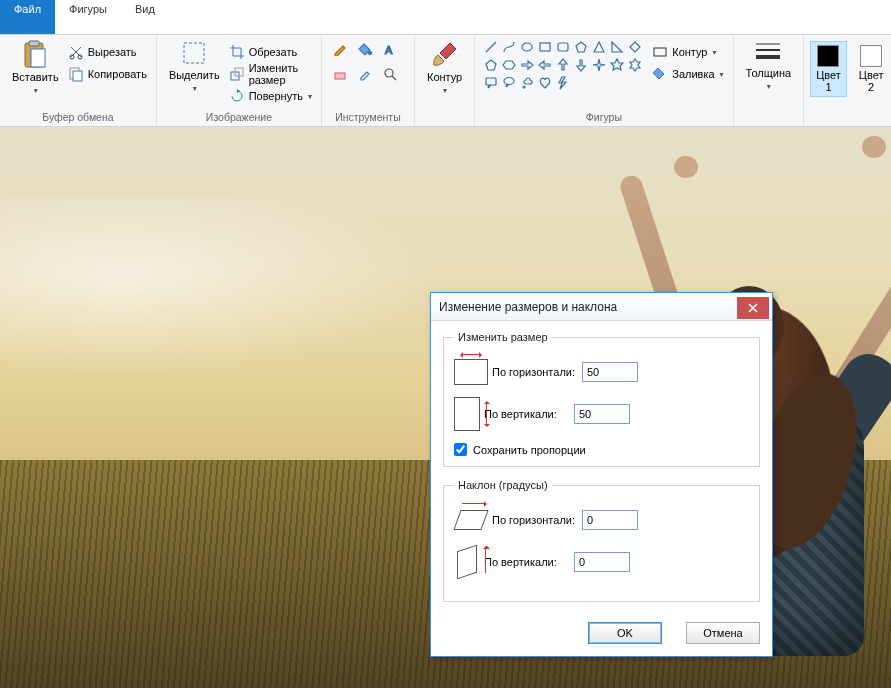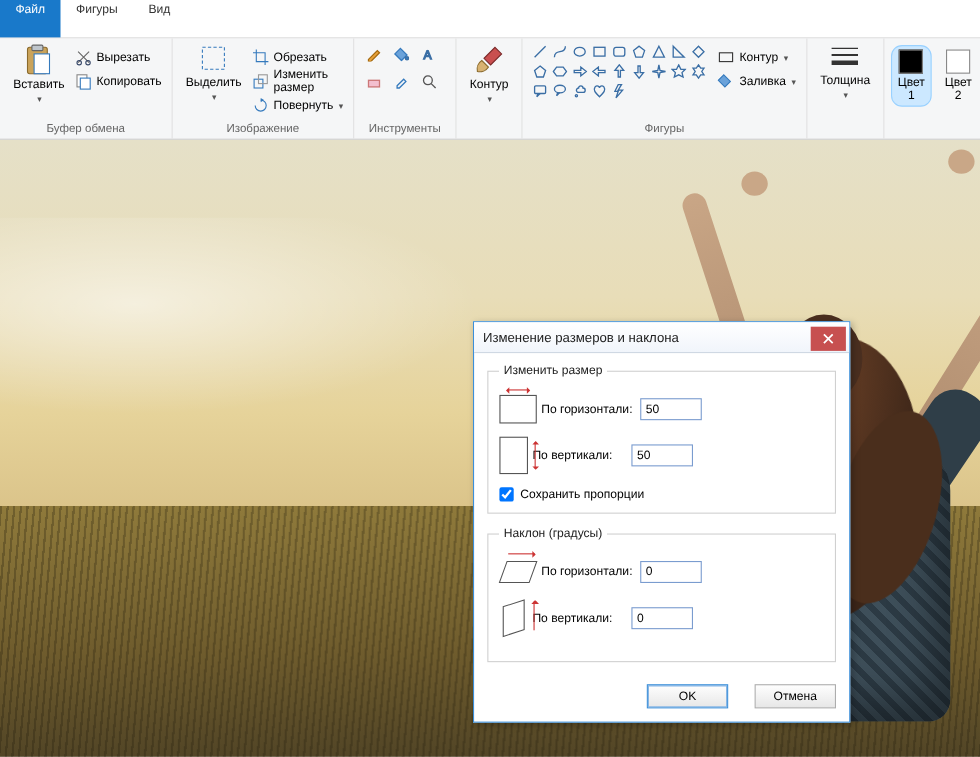--- a/index.html
+++ b/index.html
@@ -16,21 +16,21 @@
   .bigbtn { display: flex; flex-direction: column; align-items: center; justify-content: flex-start; padding: 2px 6px; cursor: pointer; }
   .bigbtn span { margin-top: 2px; text-align: center; line-height: 12px; }
   .smallrow { display: flex; align-items: center; gap: 4px; padding: 1px 3px; cursor: pointer; margin: 1px 0; height: 20px; }
   .smallrow svg, .smallrow .ico { width: 16px; height: 16px; flex: none; }
   .stack { display: flex; flex-direction: column; padding-top: 4px; }
   .shapes-gallery { display: grid; grid-template-columns: repeat(9, 16px); grid-auto-rows: 16px; gap: 2px; padding: 2px; }
   .shape { width: 16px; height: 16px; display: flex; align-items: center; justify-content: center; cursor: pointer; }
   .shape svg { width: 14px; height: 14px; stroke: #3a6ea5; fill: none; stroke-width: 1.2; }
   .colorbox { width: 22px; height: 22px; border: 1px solid #888; margin-bottom: 2px; }
   .dd { font-size: 8px; color: #555; margin-left: 1px; }
-  .colortile { display:flex; flex-direction:column; align-items:center; padding:4px 6px; cursor:pointer;border-radius:10px; }
+  .colortile { display:flex; flex-direction:column; align-items:center; padding:4px 6px; cursor:pointer; }
   .colortile.active { background:#cce8ff; border:1px solid #99d1ff; padding:3px 5px;}
   
   .canvas { position: relative; height: calc(100% - 114px); background: #c0c0c0; overflow:hidden;}
   .scene { position: absolute; inset: 0; }
   
   .sky { position:absolute; left:0; right:0; top:0; height:62%;
     background: linear-gradient(to bottom, #e5e0c8 0%, #e8ddb8 40%, #e6d39a 70%, #d8c086 100%); }
   .sky::after{ content:""; position:absolute; left:0; top:20%; width:55%; height:55%;
     background: radial-gradient(ellipse at 25% 40%, rgba(255,255,255,.55), rgba(255,255,255,0) 60%); }
   .ground { position:absolute; left:0; right:0; bottom:0; height:42%;

